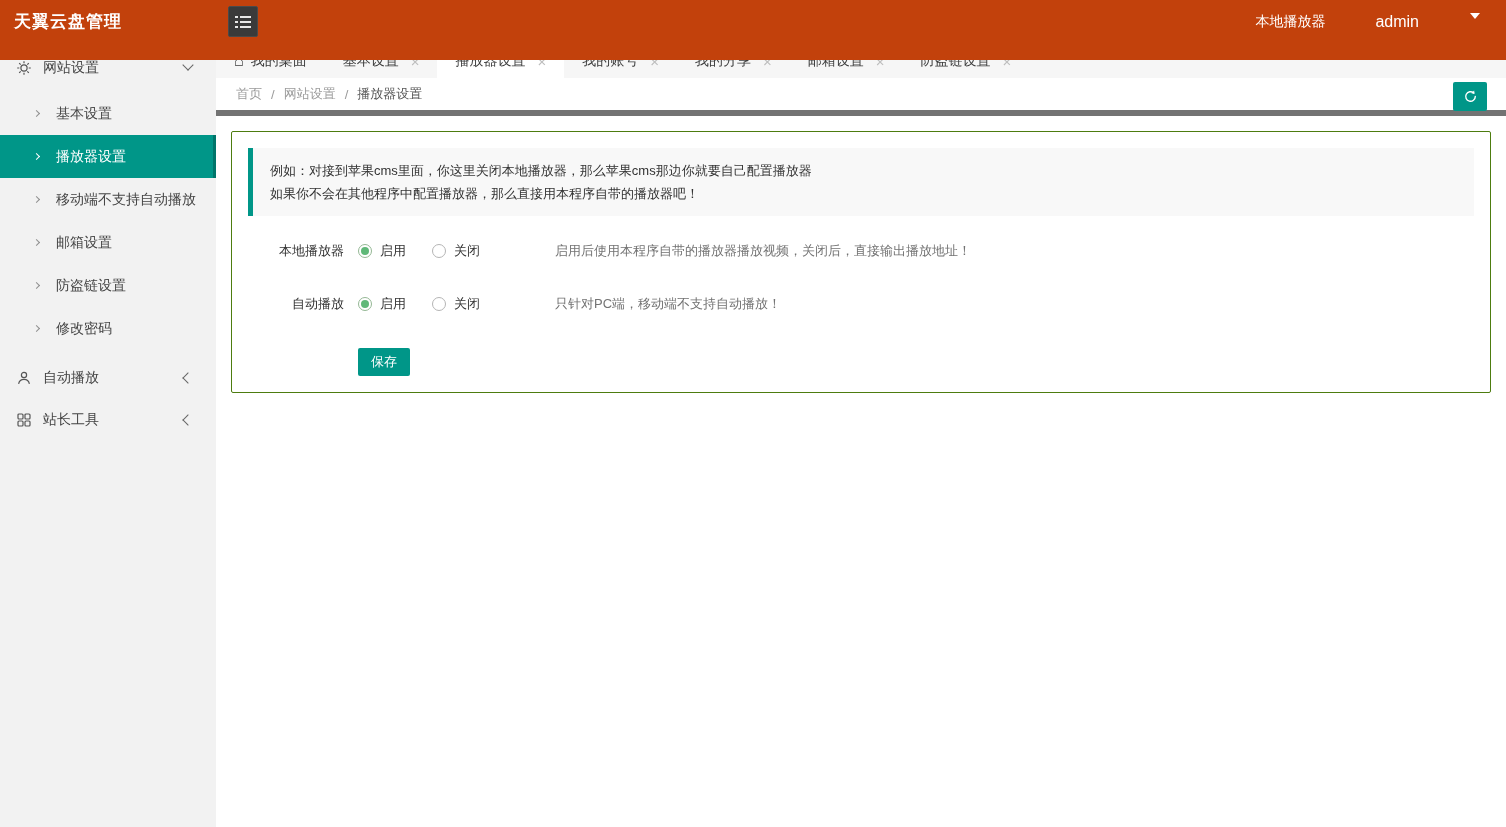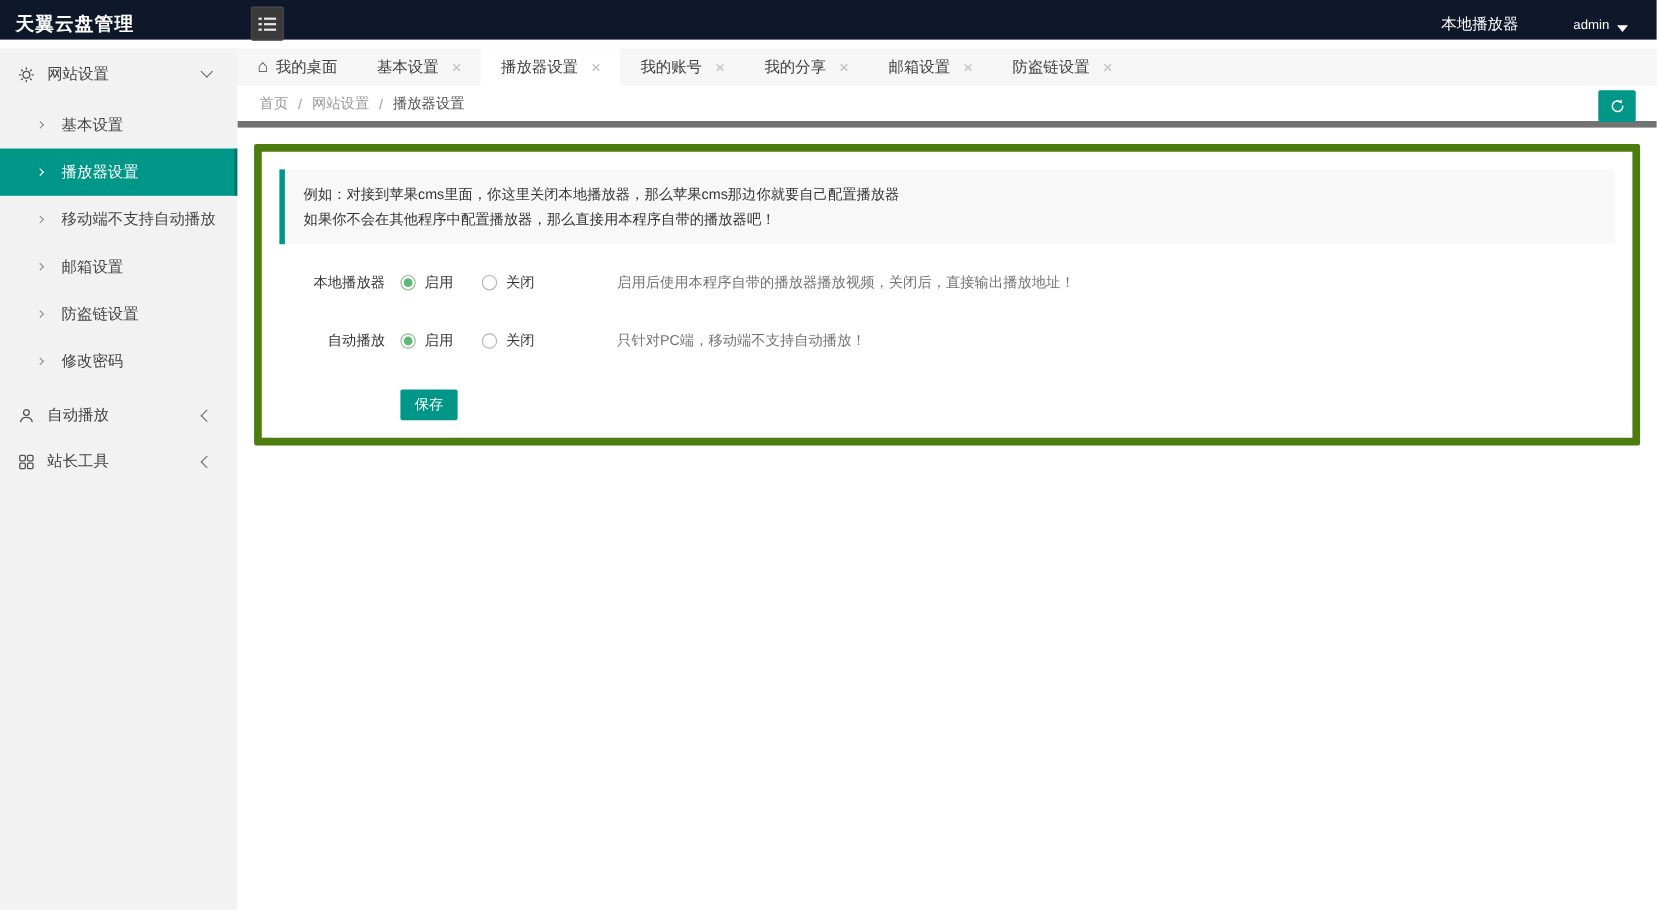--- a/index.html
+++ b/index.html
@@ -6,30 +6,30 @@
   html,body { width:1506px; height:827px; }
   body {
     position: relative;
     font-family: "Liberation Sans", sans-serif;
     background: #ffffff;
     overflow: hidden;
     color: #333;
   }
 
   
-  .topbar { position:absolute; left:0; top:0; width:1506px; height:36px; background:#0f172a; z-index:10; }
+  .topbar { position:absolute; left:0; top:0; width:1506px; height:60px; background:#c2410c; z-index:10; }
   .app-title { position:absolute; left:14px; top:0; line-height:44px; color:#fff; font-size:17px; font-weight:bold; letter-spacing:1px; }
   .hamburger { position:absolute; left:228px; top:6px; width:30px; height:31px; background:#3a3a3a; border:1px solid #4a4a4a; border-radius:2px; cursor:pointer;
     display:flex; flex-direction:column; justify-content:center; align-items:center; gap:3px; }
   .hb-line { display:flex; align-items:center; gap:2px; }
   .hb-dot { width:3px; height:2px; background:#e8e8e8; }
   .hb-bar { width:11px; height:2px; background:#e8e8e8; }
   .topbar-right { position:absolute; right:26px; top:0; height:44px; display:flex; align-items:center; gap:50px; }
   .front-link { color:#fff; font-size:14px; text-decoration:none; cursor:pointer; }
-  .user-menu { display:flex; align-items:flex-end; color:#fff; font-size:12px; cursor:pointer; }
+  .user-menu { display:flex; align-items:flex-start; color:#fff; font-size:16px; cursor:pointer;gap:44px; }
   .caret-down { margin-left:7px; width:0; height:0; border-left:5px solid transparent; border-right:5px solid transparent; border-top:6px solid #fff; }
 
   
   .sidebar { position:absolute; left:0; top:44px; width:216px; bottom:0; background:#f2f2f2; }
   .side-group { height:48px; display:flex; align-items:center; padding:0 16px; font-size:14px; color:#444; cursor:pointer; position:relative; }
   .side-group .glabel { margin-left:11px; }
   .gicon { width:16px; height:16px; display:inline-flex; }
   .chev { position:absolute; width:8px; height:8px; border-color:#666; }
   .chev-down { right:24px; top:17px; border-right:1.5px solid #666; border-bottom:1.5px solid #666; transform:rotate(45deg); }
   .chev-left { right:24px; top:20px; border-left:1.5px solid #666; border-bottom:1.5px solid #666; transform:rotate(45deg); }
@@ -50,21 +50,21 @@
   .crumbbar { position:absolute; left:216px; top:78px; right:0; height:38px; background:#fff; border-bottom:6px solid #737373;
     display:flex; align-items:center; padding-left:20px; font-size:13px; }
   .crumb { color:#9b9b9b; cursor:pointer; }
   .crumb.current { color:#555; cursor:default; }
   .crumb-sep { margin:0 9px; color:#9b9b9b; }
   .refresh-btn { position:absolute; right:19px; top:4px; width:34px; height:29px; background:#009688; border:none; border-radius:2px;
     display:flex; align-items:center; justify-content:center; cursor:pointer; }
 
   
   .content { position:absolute; left:216px; top:117px; right:0; bottom:0; background:#fff; }
-  .card { margin:14px 15px; border:7px solid #4d7c0f; border-radius:2px; padding:16px; min-height:258px; }
+  .card { margin:14px 15px; border:1px solid #4d7c0f; border-radius:2px; padding:16px; min-height:258px; }
   .notice { background:#f8f8f8; border-left:5px solid #009688; padding:11px 17px; font-size:13px; color:#333; line-height:23px; }
   .form { margin-top:26px; }
   .frow { display:flex; align-items:center; margin-bottom:35px; font-size:13px; }
   .flabel { width:96px; text-align:right; color:#333; margin-right:14px; flex:none; }
   .radio { display:inline-flex; align-items:center; margin-right:26px; cursor:pointer; color:#333; }
   .rcirc { width:14px; height:14px; border:1px solid #b5b5b5; border-radius:50%; background:#fff; margin-right:8px; position:relative; flex:none; }
   .radio.checked .rcirc { border-color:#95b895; }
   .radio.checked .rcirc::after { content:""; position:absolute; left:2px; top:2px; right:2px; bottom:2px; border-radius:50%; background:#5FB878; }
   .hint { color:#737373; margin-left:49px; font-size:13px; }
   .save-btn { margin-left:110px; height:28px; padding:0 13px; background:#009688; color:#fff; border:none; border-radius:2px;

